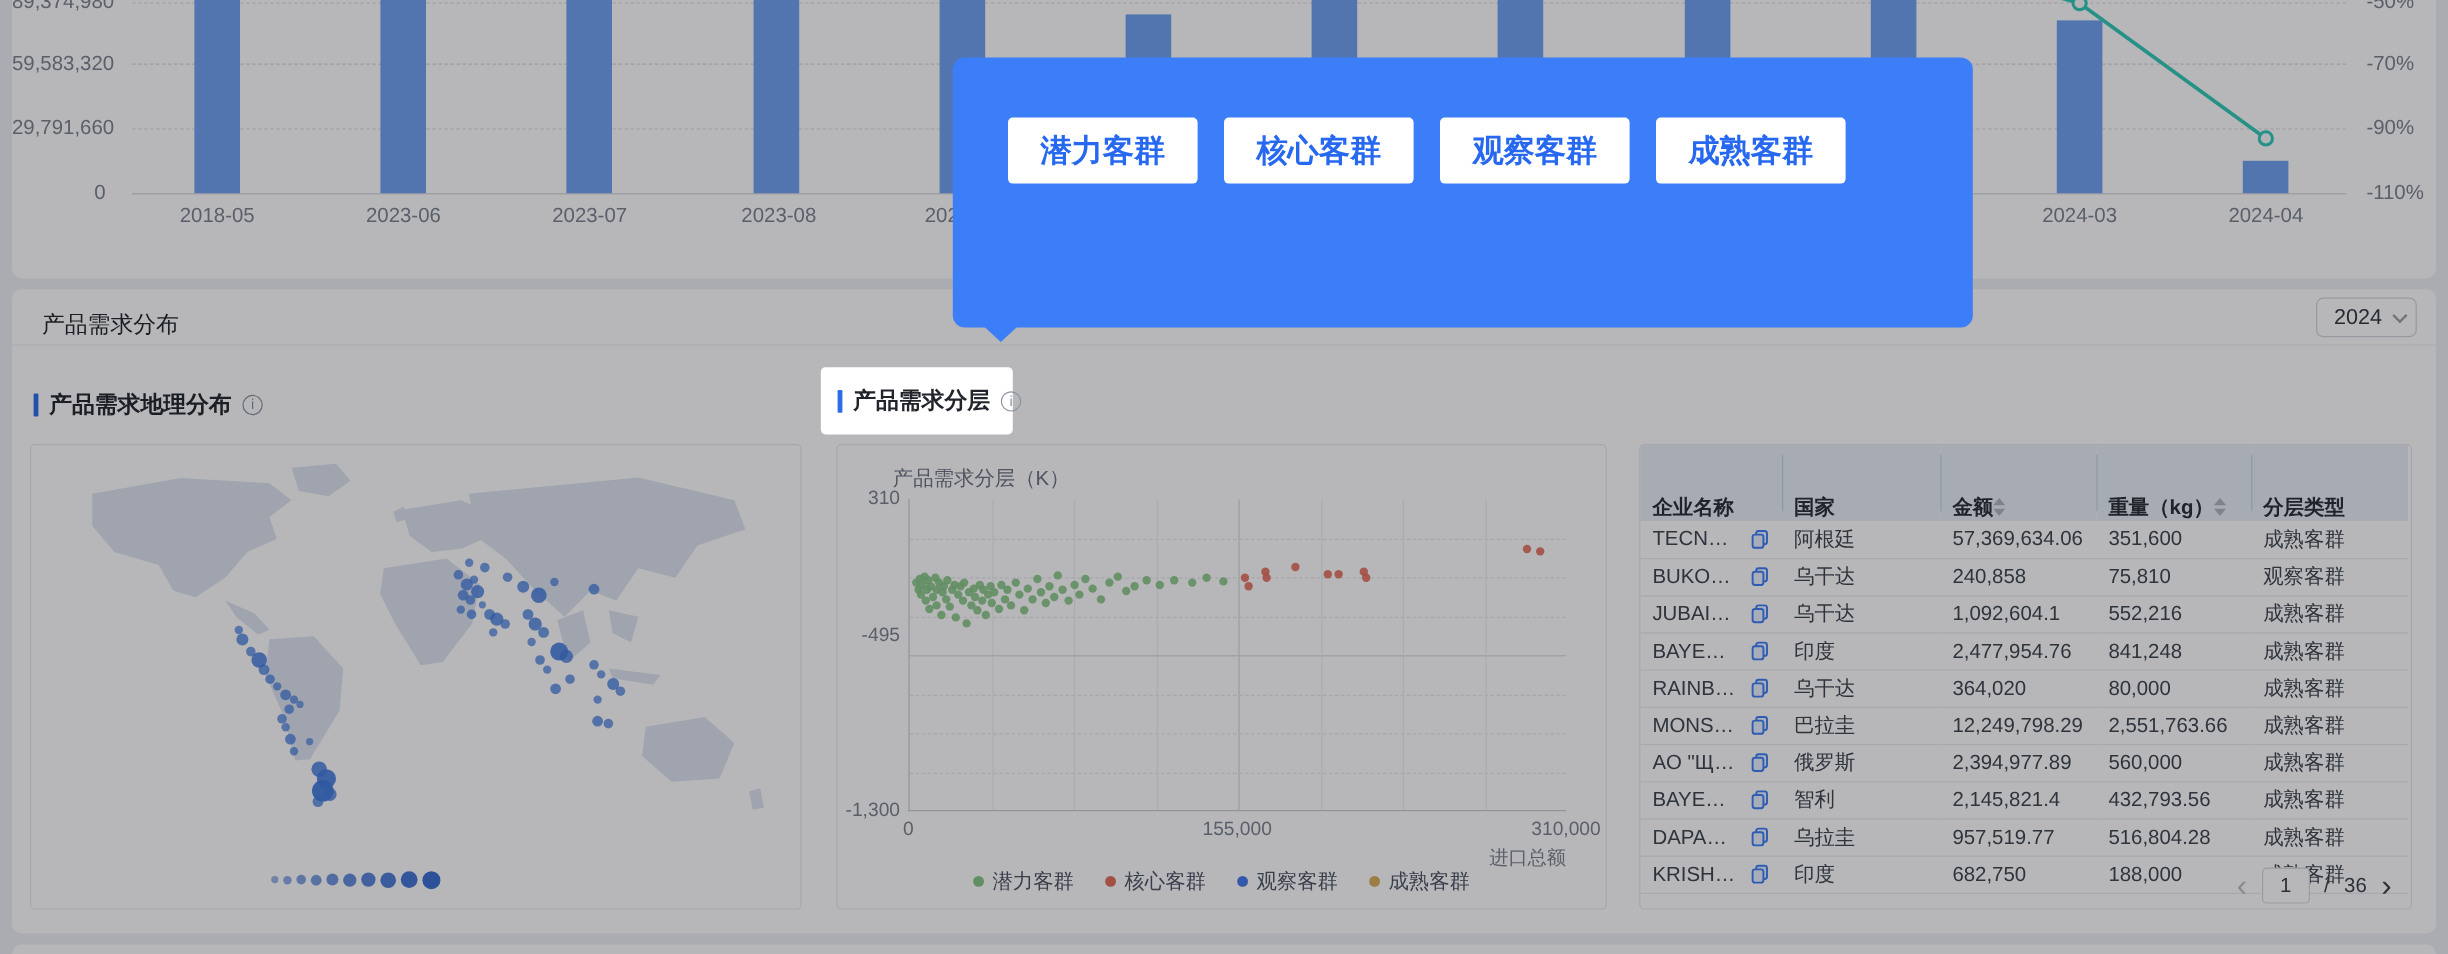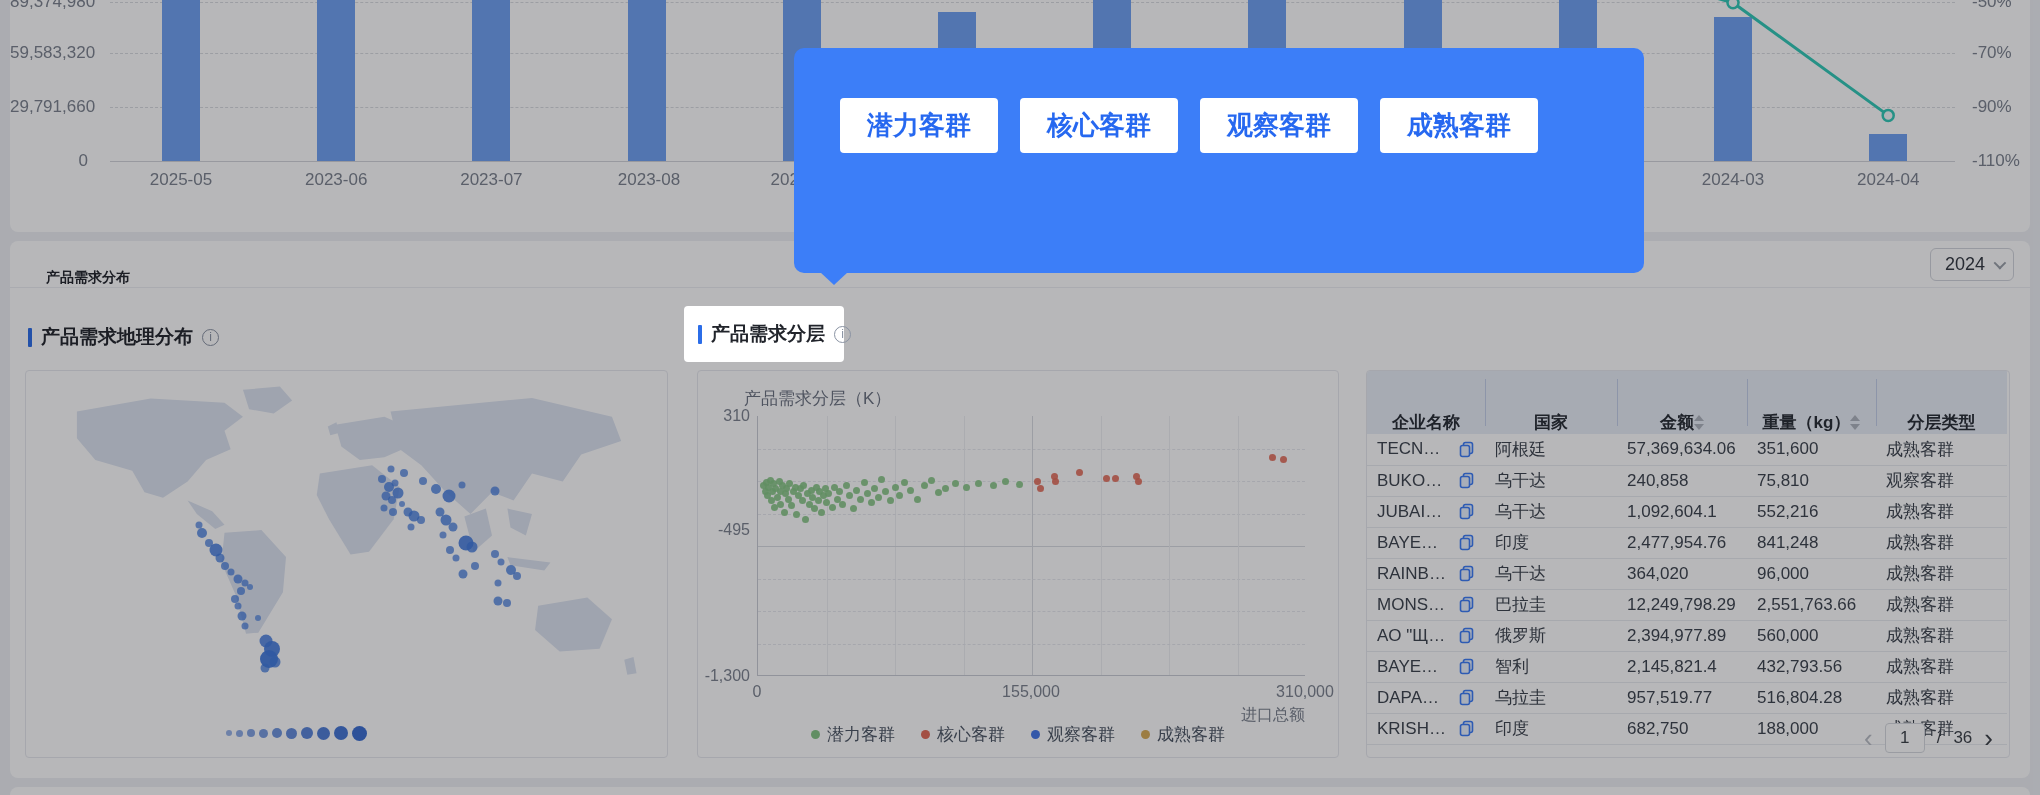--- a/index.html
+++ b/index.html
@@ -12,21 +12,21 @@
   #top-chart .axisline{position:absolute;left:100px;right:75px;height:0;border-top:1px solid #d3d5da;}
   #top-chart .bar{position:absolute;width:38px;background:#6fa1f3;}
   #top-chart .xlab{position:absolute;width:110px;text-align:center;font-size:17px;color:#7b828e;}
   .ytick{position:absolute;font-size:17px;color:#7b828e;height:20px;line-height:20px;}
   .ytick.left{left:0;width:78px;text-align:right;}
   .ytick.right{left:1962px;width:70px;text-align:left;}
   #trend-line-svg{position:absolute;left:0;top:0;overflow:visible;}
   
   #section-card{left:10px;top:241px;width:2020px;height:537px;}
   .section-header{position:absolute;left:0;top:0;right:0;height:47px;border-bottom:1px solid #eceef2;}
-  .section-title{position:absolute;left:20px;top:12px;font-size:14px;font-weight:bold;color:#21242b;margin:16px;}
+  .section-title{position:absolute;left:20px;top:12px;font-size:19px;font-weight:normal;color:#21242b;margin:5px;}
   .year-select{position:absolute;right:16px;top:7px;width:84px;height:33px;border:1px solid #d2d5db;border-radius:6px;background:#fff;
     display:flex;align-items:center;justify-content:space-between;padding:0 10px 0 14px;font-size:18px;color:#32373f;cursor:pointer;}
   .chev-down{width:9px;height:9px;border-right:2px solid #9aa0a8;border-bottom:2px solid #9aa0a8;transform:rotate(45deg) translateY(-2px);}
   .panel-label{display:flex;align-items:center;gap:9px;height:28px;}
   .panel-label .accent{width:4px;height:19px;background:#2b6de8;border-radius:1px;}
   .panel-label .ptext{font-size:19px;font-weight:bold;color:#21242b;white-space:nowrap;}
   .info{width:17px;height:17px;border:1px solid #8a93a3;border-radius:50%;color:#8a93a3;font-size:12px;line-height:15px;text-align:center;font-style:normal;}
   #geo-label{position:absolute;left:18px;top:82px;}
   .subcard{position:absolute;top:129px;height:388px;background:#fff;border:1px solid #e7e9ee;border-radius:4px;}
   
@@ -50,21 +50,21 @@
   .sc-xlabel{position:absolute;left:487px;top:334px;width:120px;text-align:right;font-size:16px;color:#7b828e;}
   #scatter-legend{position:absolute;left:0;right:0;top:352px;display:flex;justify-content:center;gap:26px;}
   #scatter-legend .li{display:flex;align-items:center;gap:7px;font-size:17px;color:#4b5563;cursor:pointer;}
   #scatter-legend .ldot{width:9px;height:9px;border-radius:50%;}
   
   #table-card{left:1356px;width:644px;overflow:hidden;}
   #companies-table{border-collapse:collapse;width:640px;table-layout:fixed;}
   #companies-table th{height:40px;background:#e9eef7;font-size:17px;font-weight:bold;color:#262b33;text-align:left;padding:0 10px;position:relative;}
   #companies-table th .sep{position:absolute;left:0;top:8px;bottom:8px;width:1px;background:#c3cfe8;}
   #companies-table td{height:31px;font-size:17px;color:#3c434d;padding:0 10px;border-bottom:1px solid #e9ebef;white-space:nowrap;overflow:hidden;}
-  .th-flex{display:flex;align-items:center;justify-content:center;margin-top:40px;}
+  .th-flex{display:flex;align-items:center;justify-content:flex-start;margin-top:40px;}
   .sorter{display:flex;flex-direction:column;gap:3px;cursor:pointer;}
   .sorter i{width:0;height:0;border-left:5px solid transparent;border-right:5px solid transparent;}
   .sorter .up{border-bottom:6px solid #aeb4bd;}
   .sorter .dn{border-top:6px solid #aeb4bd;}
   .name-cell{display:flex;align-items:center;gap:8px;}
   .name-cell .nm{overflow:hidden;text-overflow:ellipsis;}
   .copy-ic{flex:0 0 auto;cursor:pointer;}
   #pagination{position:absolute;right:16px;top:350px;height:34px;display:flex;align-items:center;gap:12px;font-size:17px;color:#3a3f46;}
   #pagination .pg-prev{color:#b9bdc4;font-size:26px;line-height:26px;cursor:default;}
   #pagination .pg-next{color:#3a3f46;font-size:26px;line-height:26px;cursor:pointer;}
@@ -88,21 +88,21 @@
 <body>
 
 <div class="page">
 
   <section class="card" id="top-chart">
       <div class="hgrid" style="top: 48px;"></div>
       <div class="hgrid" style="top: 99px;"></div>
       <div class="hgrid" style="top: 153px;"></div>
       <div class="axisline" style="top: 207px;"></div>
       <div class="bar" style="left: 152px; top: 32.2643px; height: 174.736px;"></div>
-      <div class="xlab" style="left: 116px; top: 216px;">2025-05</div>
+      <div class="xlab" style="left: 116px; top: 216px;">2018-05</div>
       <div class="bar" style="left: 307.2px; top: 33.165px; height: 173.835px;"></div>
       <div class="xlab" style="left: 271.2px; top: 216px;">2023-06</div>
       <div class="bar" style="left: 462.4px; top: 30.4629px; height: 176.537px;"></div>
       <div class="xlab" style="left: 426.4px; top: 216px;">2023-07</div>
       <div class="bar" style="left: 617.6px; top: 34.9664px; height: 172.034px;"></div>
       <div class="xlab" style="left: 584px; top: 216px;">2023-08</div>
       <div class="bar" style="left: 772.8px; top: 37.6685px; height: 169.332px;"></div>
       <div class="xlab" style="left: 736.8px; top: 216px;">2023-09</div>
       <div class="bar" style="left: 928px; top: 58.3846px; height: 148.615px;"></div>
       <div class="xlab" style="left: 892px; top: 216px;">2023-10</div>
@@ -488,21 +488,21 @@
                 <div class="name-cell">
                   <span class="nm">RAINBOW A...</span>
                   <svg class="copy-ic" width="17" height="17" viewBox="0 0 17 17">
                     <rect x="5.5" y="1.5" width="9" height="11" rx="2" fill="#eaf2ff" stroke="#3b7cf7" stroke-width="1.6"></rect>
                     <rect x="2.5" y="4.5" width="9" height="11" rx="2" fill="#eaf2ff" stroke="#3b7cf7" stroke-width="1.6"></rect>
                   </svg>
                 </div>
               </td>
               <td>乌干达</td>
               <td>364,020</td>
-              <td>96,000</td>
+              <td>80,000</td>
               <td>成熟客群</td>
             </tr>
             <tr>
               <td>
                 <div class="name-cell">
                   <span class="nm">MONSANTO ...</span>
                   <svg class="copy-ic" width="17" height="17" viewBox="0 0 17 17">
                     <rect x="5.5" y="1.5" width="9" height="11" rx="2" fill="#eaf2ff" stroke="#3b7cf7" stroke-width="1.6"></rect>
                     <rect x="2.5" y="4.5" width="9" height="11" rx="2" fill="#eaf2ff" stroke="#3b7cf7" stroke-width="1.6"></rect>
                   </svg>

